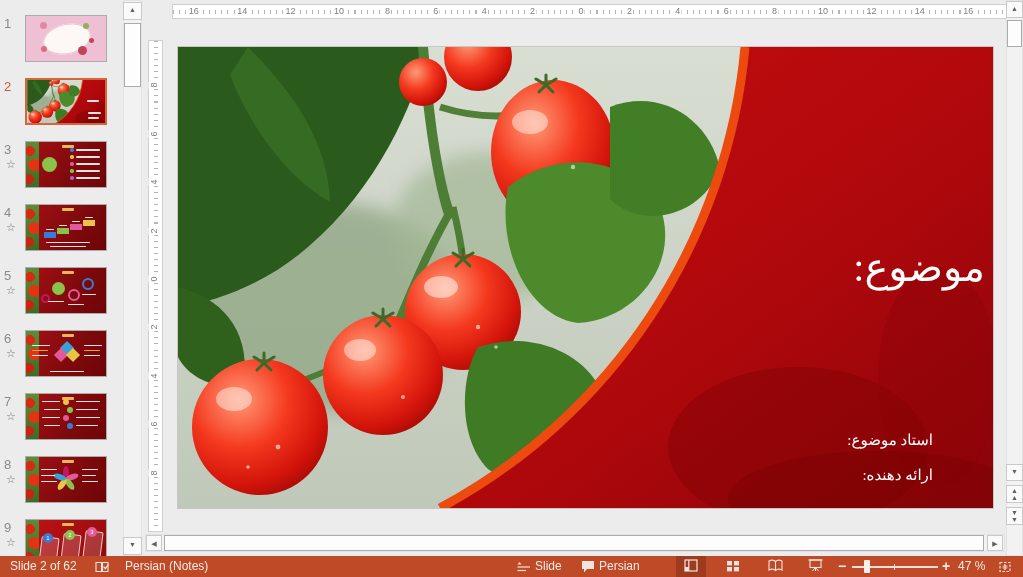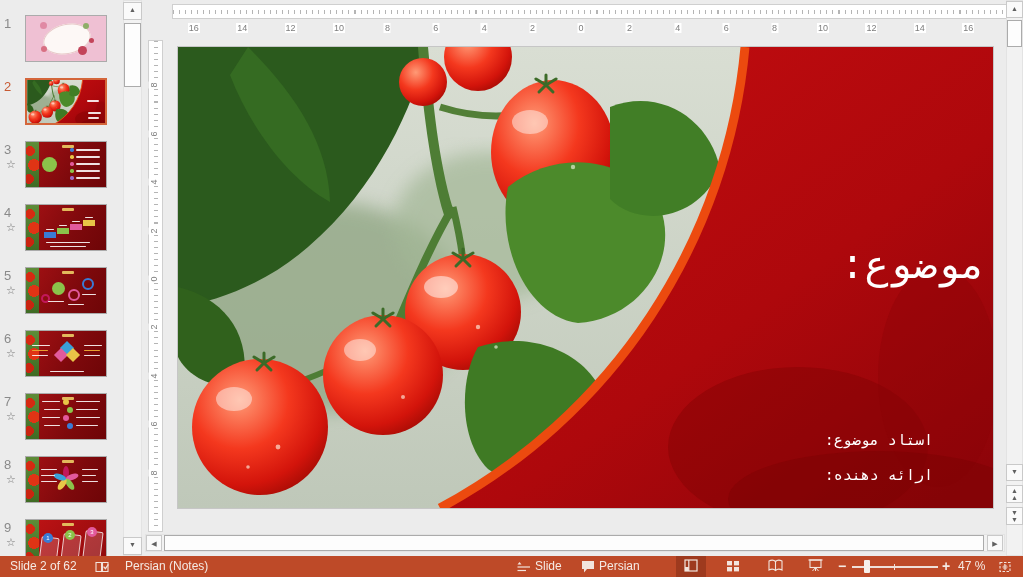--- a/index.html
+++ b/index.html
@@ -32,28 +32,28 @@
   
   #h-ruler{position:absolute;left:172px;top:4px;width:836px;height:15px;background:#FFF;
      border:1px solid #CFCFCF;box-sizing:border-box;
      background-image:repeating-linear-gradient(to right,#B5B5B5 0 1px,transparent 1px 6.05px);
      background-size:100% 4px;background-position:0 center;background-repeat:no-repeat;}
   #v-ruler{position:absolute;left:148px;top:40px;width:15px;height:492px;background:#FFF;
      border:1px solid #CFCFCF;box-sizing:border-box;
      background-image:repeating-linear-gradient(to bottom,#B5B5B5 0 1px,transparent 1px 6.05px);
      background-size:4px 100%;background-position:center 0;background-repeat:no-repeat;}
   .rnum{position:absolute;font-size:9px;color:#7E7E7E;background:#FFF;padding:0 1px;}
-  #h-ruler .rnum{top:18px;transform:translateX(-50%);}
+  #h-ruler .rnum{top:1px;transform:translateX(-50%);}
   #v-ruler .rnum{left:1px;transform:translateY(-50%) rotate(-90deg);}
   
   #slide{position:absolute;left:178px;top:47px;width:815px;height:461px;background:#FFF;
          box-shadow:0 0 0 1px #C6C6C6;}
   #slide svg{position:absolute;left:0;top:0;}
   .fa-text{position:absolute;direction:rtl;text-align:right;color:#FFFFFF;
-           font-family:Liberation Mono, monospace;}
+           font-family:Liberation Serif, serif;}
   #slide-title{right:8px;top:196px;font-size:40px;line-height:50px;}
   #slide-sub1{right:60px;top:384px;font-size:15px;}
   #slide-sub2{right:60px;top:419px;font-size:15px;}
   
   #status-bar{position:absolute;left:0;top:556px;width:1023px;height:21px;background:#BE4A28;
       color:#F5EAE4;font-size:12px;}
   #status-bar .sitem{position:absolute;top:0;height:21px;line-height:21px;white-space:nowrap;}
   .view-btn{position:absolute;top:0;width:30px;height:21px;text-align:center;padding-top:3px;
             box-sizing:border-box;cursor:pointer;}
   .view-btn.active{background:#9E3A1E;}

